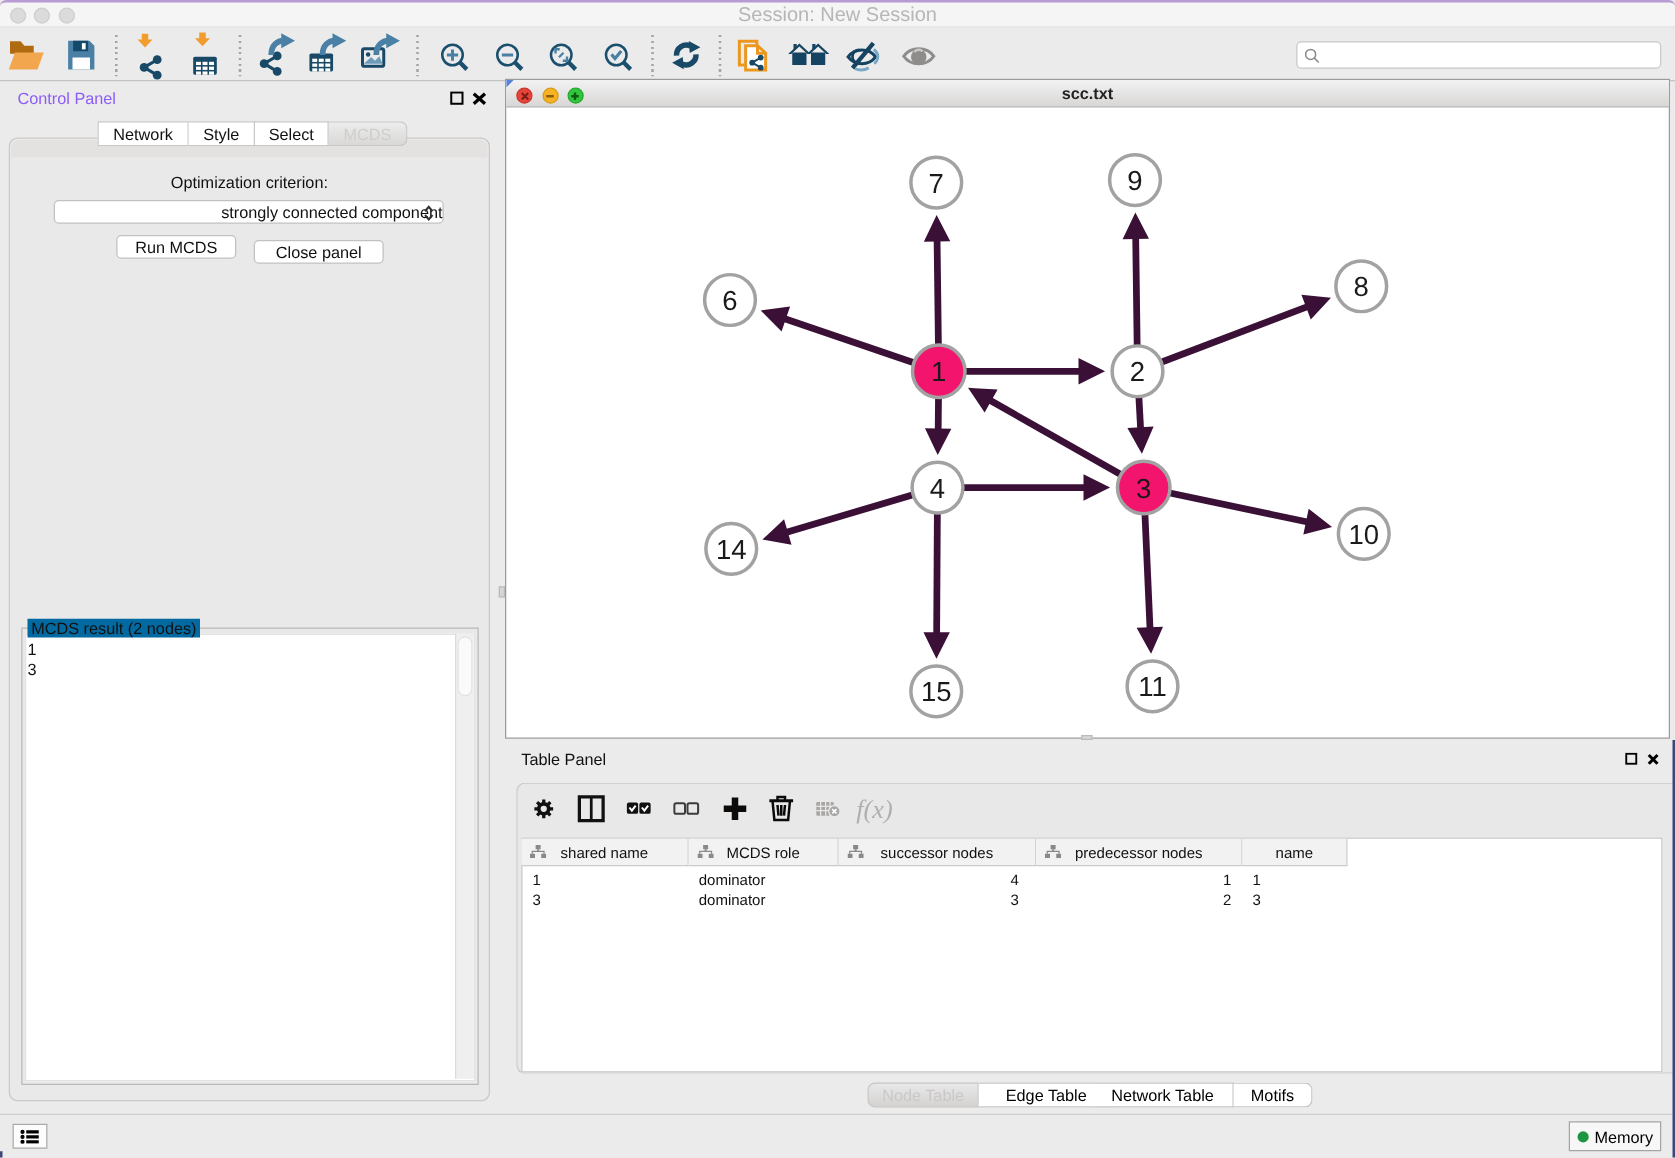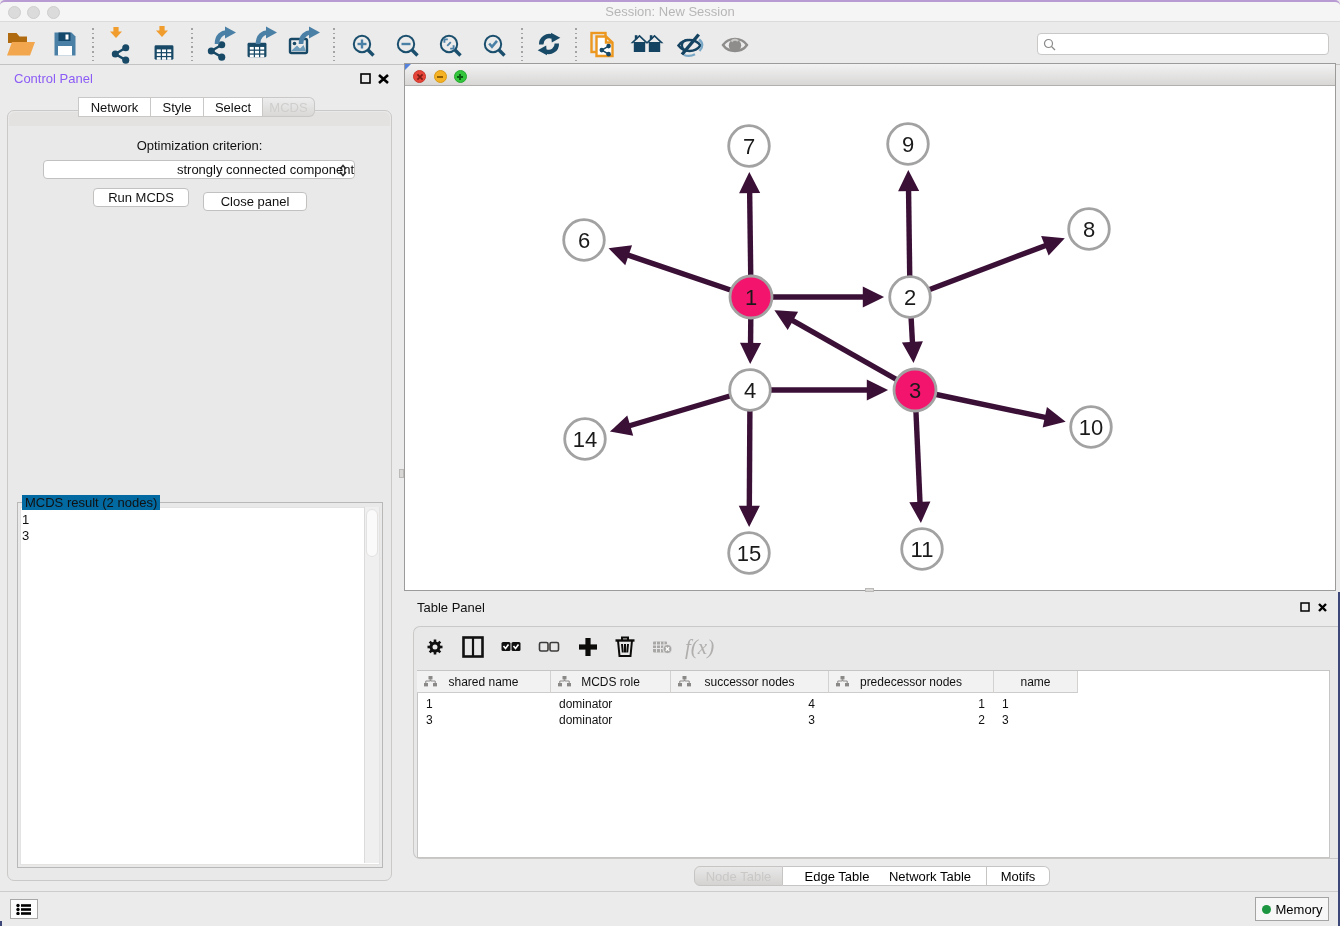--- a/index.html
+++ b/index.html
@@ -1,19 +1,19 @@
 <!DOCTYPE html>
 <html><head><meta charset="utf-8">
 <style>
 *{margin:0;padding:0;box-sizing:border-box}
 html,body{width:1340px;height:926px;overflow:hidden;font-family:"Liberation Sans",sans-serif;background:#ecebeb}
 .abs{position:absolute}
 #titlebar{left:0;top:0;width:1340px;height:22px;background:#f6f5f5;border-bottom:1px solid #dcdbdb;border-top:2px solid #b79bd2;border-radius:5px 5px 0 0}
 .tl{position:absolute;top:6px;width:13px;height:13px;border-radius:50%;background:#dcdbdb;border:1px solid #cfcecd}
-#ttext{left:0;top:4px;width:1340px;text-align:center;font-size:13px;color:#b7b6b6}
+#ttext{left:0;top:4px;width:1340px;text-align:center;font-size:16px;color:#b7b6b6}
 #toolbar{left:0;top:23px;width:1340px;height:42px;background:#ecebeb;border-bottom:1px solid #c4c3c2}
 .tsep{position:absolute;top:28px;height:33px;width:2px;background:repeating-linear-gradient(to bottom,#a3a2a4 0 1.6px,rgba(0,0,0,0) 1.6px 4.6px)}
 #search{left:1037px;top:33px;width:292px;height:22px;background:#fff;border:1px solid #c9c8c7;border-radius:4px}
 
 #cptitle{left:14px;top:71px;font-size:13px;color:#8b5cf6}
 #cpbox{left:7px;top:110px;width:385px;height:771px;background:#eae9e9;border:1px solid #cac9c8;border-radius:7px}
 #cpbox .inner{position:absolute;left:1px;top:1px;width:381px;height:14px;background:#e3e2e1;border-radius:6px 6px 0 0}
 .tab{position:absolute;top:97px;height:20px;background:#fff;border:1px solid #c9c8c7;font-size:13px;color:#111;text-align:center;line-height:19px}
 .btn{position:absolute;background:#fff;border:1px solid #c2c1c0;border-radius:4px;font-size:13px;color:#111;text-align:center}
 
@@ -191,21 +191,21 @@
   </svg>
 <svg class="abs" style="left:377px;top:73px" width="13" height="12">
     <path d="M2 2 L11 10 M11 2 L2 10" stroke="#000" stroke-width="2.6"></path>
   </svg>
 <div class="abs" id="cpbox">
     <div class="inner"></div>
   </div>
 <div class="abs tab" style="left:78px;width:73px">Network</div>
 <div class="abs tab" style="left:151px;width:53px;border-left:none">Style</div>
 <div class="abs tab" style="left:204px;width:59px;border-left:none">Select</div>
-<div class="abs tab" style="left:263px;width:52px;border-left:none;background:linear-gradient(#ededed,#d9d8d7);color:#cfcecd;border-radius:0 6px 6px 0">MCDS</div>
+<div class="abs tab" style="left:263px;width:63px;border-left:none;background:linear-gradient(#ededed,#d9d8d7);color:#cfcecd;border-radius:0 6px 6px 0">MCDS</div>
 <div class="abs" style="left:0;top:138px;width:399px;text-align:center;font-size:13px;color:#111">Optimization criterion:</div>
 <div class="abs btn" style="left:43px;top:160px;width:312px;height:19px;border-radius:4px;text-align:right;line-height:18px"><span style="padding-left:8px">strongly connected component</span>
 <svg style="position:absolute;right:6px;top:3px" width="10" height="13">
       <path d="M2 5 L5 1.5 L8 5" fill="none" stroke="#333" stroke-width="1.6"></path>
       <path d="M2 8 L5 11.5 L8 8" fill="none" stroke="#333" stroke-width="1.6"></path>
     </svg></div>
 <div class="abs btn" style="left:93px;top:188px;width:96px;height:19px;line-height:18px">Run MCDS</div>
 <div class="abs btn" style="left:203px;top:192px;width:104px;height:19px;line-height:18px">Close panel</div>
 
 <div class="abs" style="left:17px;top:502px;width:366px;height:366px;border:1px solid #b9b8b7;background:#eae9e9"></div>
@@ -225,20 +225,21 @@
       <path d="M1.4,1.4 L6.6,6.6 M6.6,1.4 L1.4,6.6" stroke="#7e1d14" stroke-width="1.7"></path>
     </svg>
     <div class="abs ball" style="left:28.5px;background:#f4b224;border:1px solid #d99b15"></div>
     <svg class="abs" style="left:31.3px;top:9px" width="8" height="8">
       <path d="M1,4 L7,4" stroke="#8c5c04" stroke-width="1.9"></path>
     </svg>
     <div class="abs ball" style="left:48.5px;background:#33c53c;border:1px solid #25a92f"></div>
     <svg class="abs" style="left:51.3px;top:9px" width="8" height="8">
       <path d="M1,4 L7,4 M4,1 L4,7" stroke="#0b5c13" stroke-width="1.9"></path>
     </svg>
+    <div class="abs" style="left:0;top:3px;width:930px;text-align:center;font-size:13px;font-weight:700;color:#222">scc.txt</div>
 </div>
 <svg id="graph" width="930" height="505" style="position:absolute;left:405px;top:86px">
 <g stroke="#3b1037" stroke-width="5.4" fill="#3b1037">
 <line x1="346.0" y1="211.0" x2="344.6" y2="102.0"></line>
 <polygon points="344.4,92.0 350.8,104.4 338.4,104.6"></polygon>
 <line x1="346.0" y1="211.0" x2="218.7" y2="167.6"></line>
 <polygon points="209.3,164.3 223.1,162.5 219.1,174.2"></polygon>
 <line x1="346.0" y1="211.0" x2="463.0" y2="211.0"></line>
 <polygon points="473.0,211.0 460.5,217.2 460.5,204.8"></polygon>
 <line x1="346.0" y1="211.0" x2="345.5" y2="262.0"></line>

